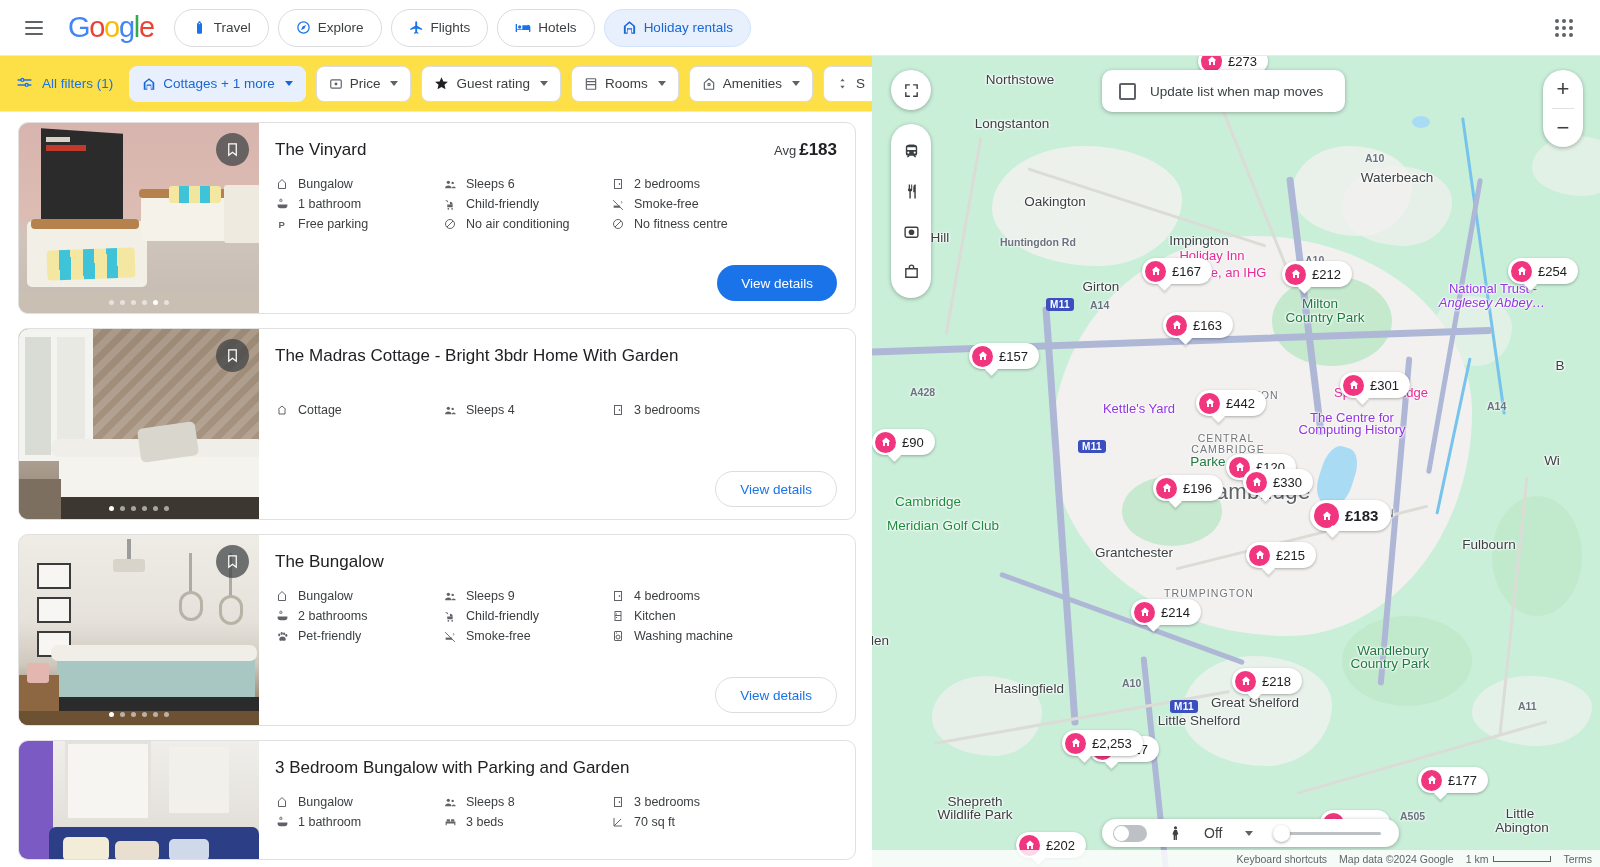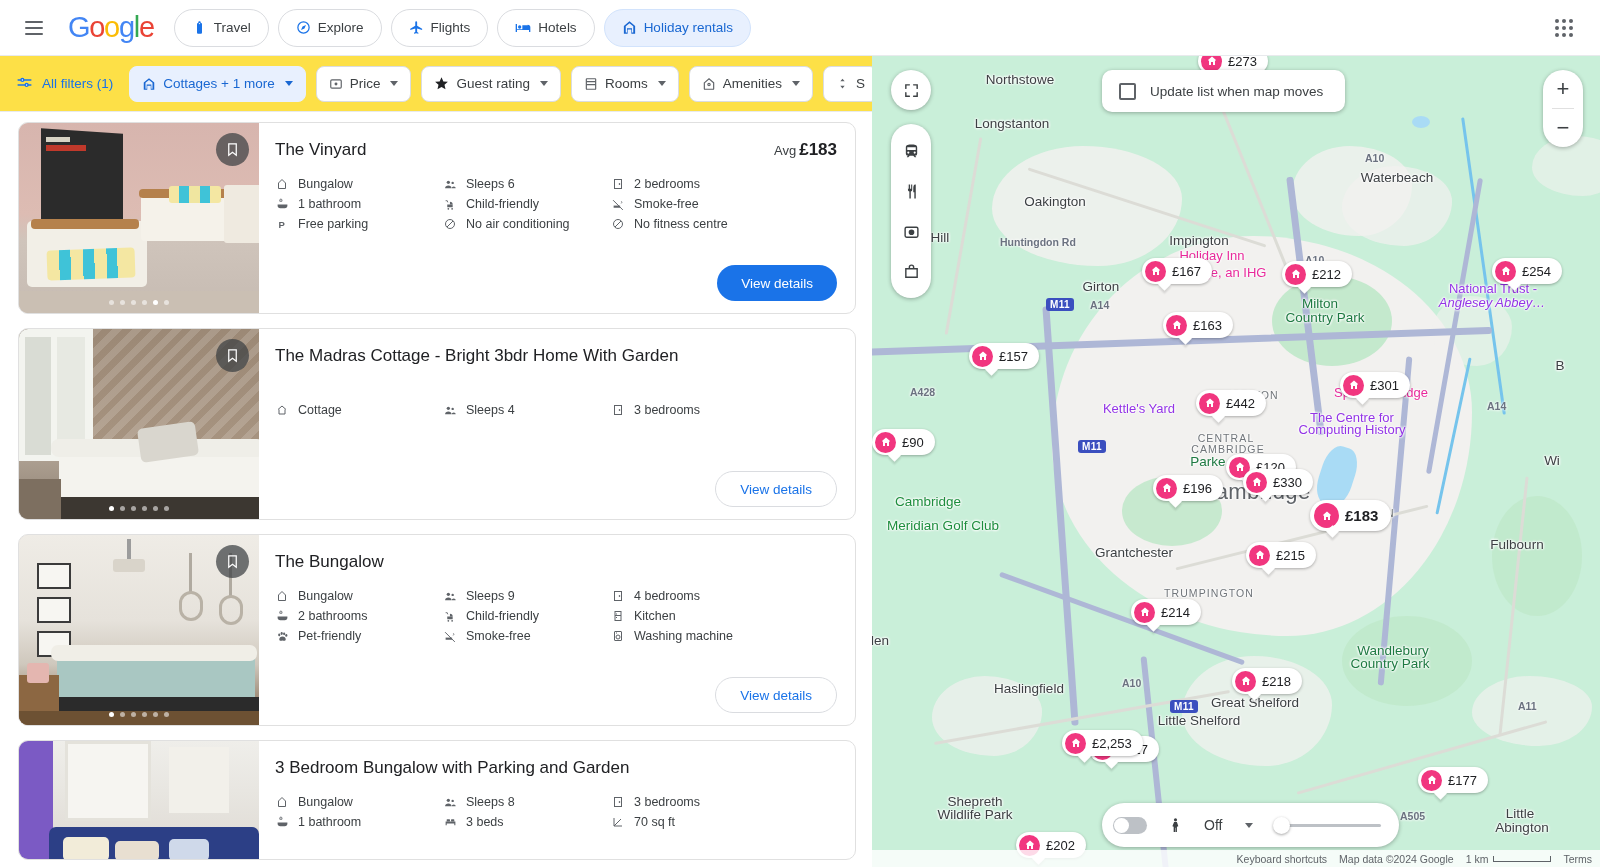--- a/index.html
+++ b/index.html
@@ -148,21 +148,21 @@
     box-shadow:0 1px 4px rgba(0,0,0,.3); display:flex; align-items:center; gap:14px; padding:0 22px 0 17px; cursor:pointer;
   }
   .cbx { width:17px; height:17px; border:2px solid #5f6368; border-radius:2px; }
   .updatebox span { font-size:13.5px; color:#3c4043; white-space:nowrap; }
 
   .zoomctl { position:absolute; right:17px; top:14px; width:40px; background:#fff; border-radius:22px; box-shadow:0 1px 4px rgba(0,0,0,.3); }
   .zoomctl div { height:38px; display:flex; align-items:center; justify-content:center; font-size:22px; color:#3c4043; cursor:pointer; }
   .zoomctl .sep { height:1px; background:#e0e0e0; margin:0 9px; }
 
   .streetbar {
-    position:absolute; left:230px; bottom:20px; height:44px; background:#fff; border-radius:22px;
+    position:absolute; left:230px; bottom:20px; height:28px; background:#fff; border-radius:22px;
     box-shadow:0 1px 4px rgba(0,0,0,.3); display:flex; align-items:center; gap:20px; padding:0 18px 0 11px;
   }
   .toggle { width:34px; height:17px; border-radius:9px; background:#bdc1c6; position:relative; cursor:pointer; }
   .toggle i { position:absolute; left:1px; top:1px; width:15px; height:15px; border-radius:50%; background:#fff; display:block; }
   .streetbar .lbl { font-size:14px; color:#3c4043; }
   .slider { width:100px; height:3px; background:#bdc1c6; border-radius:2px; position:relative; margin-left:8px;}
   .slider i { position:absolute; left:-8px; top:-7px; width:17px; height:17px; border-radius:50%; background:#fff; box-shadow:0 1px 3px rgba(0,0,0,.35); display:block; }
 
   .attrib { position:absolute; right:0; bottom:0; left:0; height:17px; display:flex; align-items:center; justify-content:flex-end; gap:12px; font-size:10.5px; color:#5f6368; padding-right:8px; background:rgba(255,255,255,.82); }
   .scalebar { display:flex; align-items:center; gap:5px; }
@@ -780,21 +780,21 @@
             <div class="mlabel poi" style="left: 480px; top: 361px; transform: translate(-50%, -50%);">The Centre for</div>
             <div class="mlabel poi" style="left: 480px; top: 373px; transform: translate(-50%, -50%);">Computing History</div>
             <div class="mlabel caps" style="left: 378px; top: 339px; transform: translate(-50%, -50%);">STERTON</div>
             <div class="mlabel caps" style="left: 354px; top: 382px; transform: translate(-50%, -50%);">CENTRAL</div>
             <div class="mlabel caps" style="left: 356px; top: 393px; transform: translate(-50%, -50%);">CAMBRIDGE</div>
             <div class="mlabel park" style="left: 336px; top: 405px; transform: translate(-50%, -50%);">Parke</div>
             <div class="mlabel green-t" style="left: 56px; top: 445px; transform: translate(-50%, -50%);">Cambridge</div>
             <div class="mlabel green-t" style="left: 71px; top: 469px; transform: translate(-50%, -50%);">Meridian Golf Club</div>
             <div class="mlabel big" style="left: 383px; top: 436px; transform: translate(-50%, -50%);">Cambridge</div>
             <div class="mlabel" style="left: 262px; top: 496px; transform: translate(-50%, -50%);">Grantchester</div>
-            <div class="mlabel" style="left: 617px; top: 488px; transform: translate(-50%, -50%); margin-left: 28px;">Fulbourn</div>
+            <div class="mlabel" style="left: 617px; top: 488px; transform: translate(-50%, -50%);">Fulbourn</div>
             <div class="mlabel caps" style="left: 510px; top: 457px; transform: translate(-50%, -50%);">TON</div>
             <div class="mlabel caps" style="left: 337px; top: 537px; transform: translate(-50%, -50%);">TRUMPINGTON</div>
             <div class="mlabel park" style="left: 521px; top: 594px; transform: translate(-50%, -50%);">Wandlebury</div>
             <div class="mlabel park" style="left: 518px; top: 607px; transform: translate(-50%, -50%);">Country Park</div>
             <div class="mlabel" style="left: 157px; top: 632px; transform: translate(-50%, -50%);">Haslingfield</div>
             <div class="mlabel" style="left: 383px; top: 646px; transform: translate(-50%, -50%);">Great Shelford</div>
             <div class="mlabel" style="left: 327px; top: 664px; transform: translate(-50%, -50%);">Little Shelford</div>
             <div class="mlabel" style="left: 103px; top: 745px; transform: translate(-50%, -50%);">Shepreth</div>
             <div class="mlabel" style="left: 103px; top: 758px; transform: translate(-50%, -50%);">Wildlife Park</div>
             <div class="mlabel" style="left: 648px; top: 757px; transform: translate(-50%, -50%);">Little</div>
@@ -833,21 +833,21 @@
               <span>£167</span>
             </div>
             <div class="pin" style="left: 410px; top: 205px;">
               <span class="hico">
                 <svg width="12" height="12" viewBox="0 0 24 24" fill="#fff">
                   <path d="M12 3l8 7v1h-2v9h-4v-6h-4v6H6v-9H4v-1l8-7z"></path>
                 </svg>
               </span>
               <span>£212</span>
             </div>
-            <div class="pin" style="left: 620px; top: 202px;">
+            <div class="pin" style="left: 636px; top: 202px;">
               <span class="hico">
                 <svg width="12" height="12" viewBox="0 0 24 24" fill="#fff">
                   <path d="M12 3l8 7v1h-2v9h-4v-6h-4v6H6v-9H4v-1l8-7z"></path>
                 </svg>
               </span>
               <span>£254</span>
             </div>
             <div class="pin" style="left: 291px; top: 256px;">
               <span class="hico">
                 <svg width="12" height="12" viewBox="0 0 24 24" fill="#fff">

